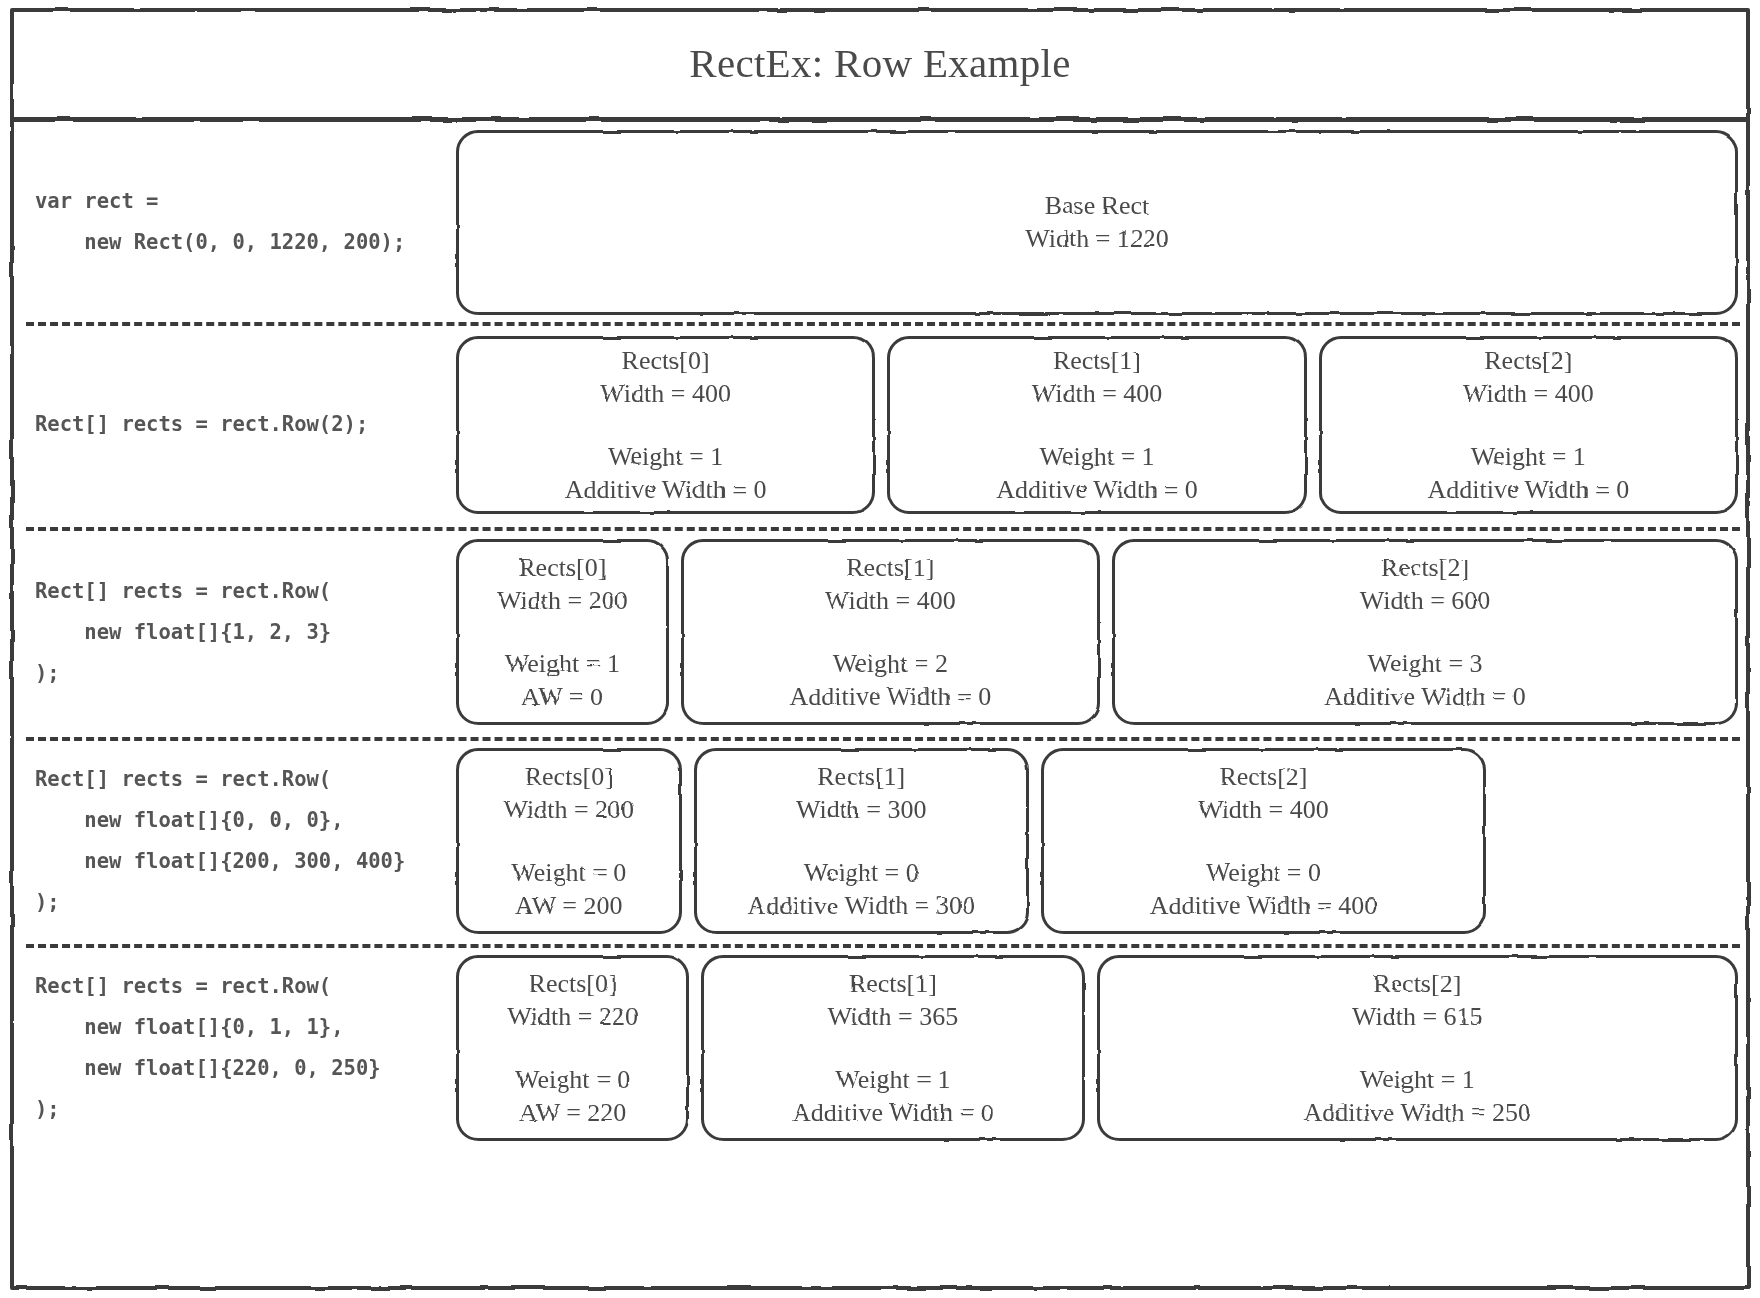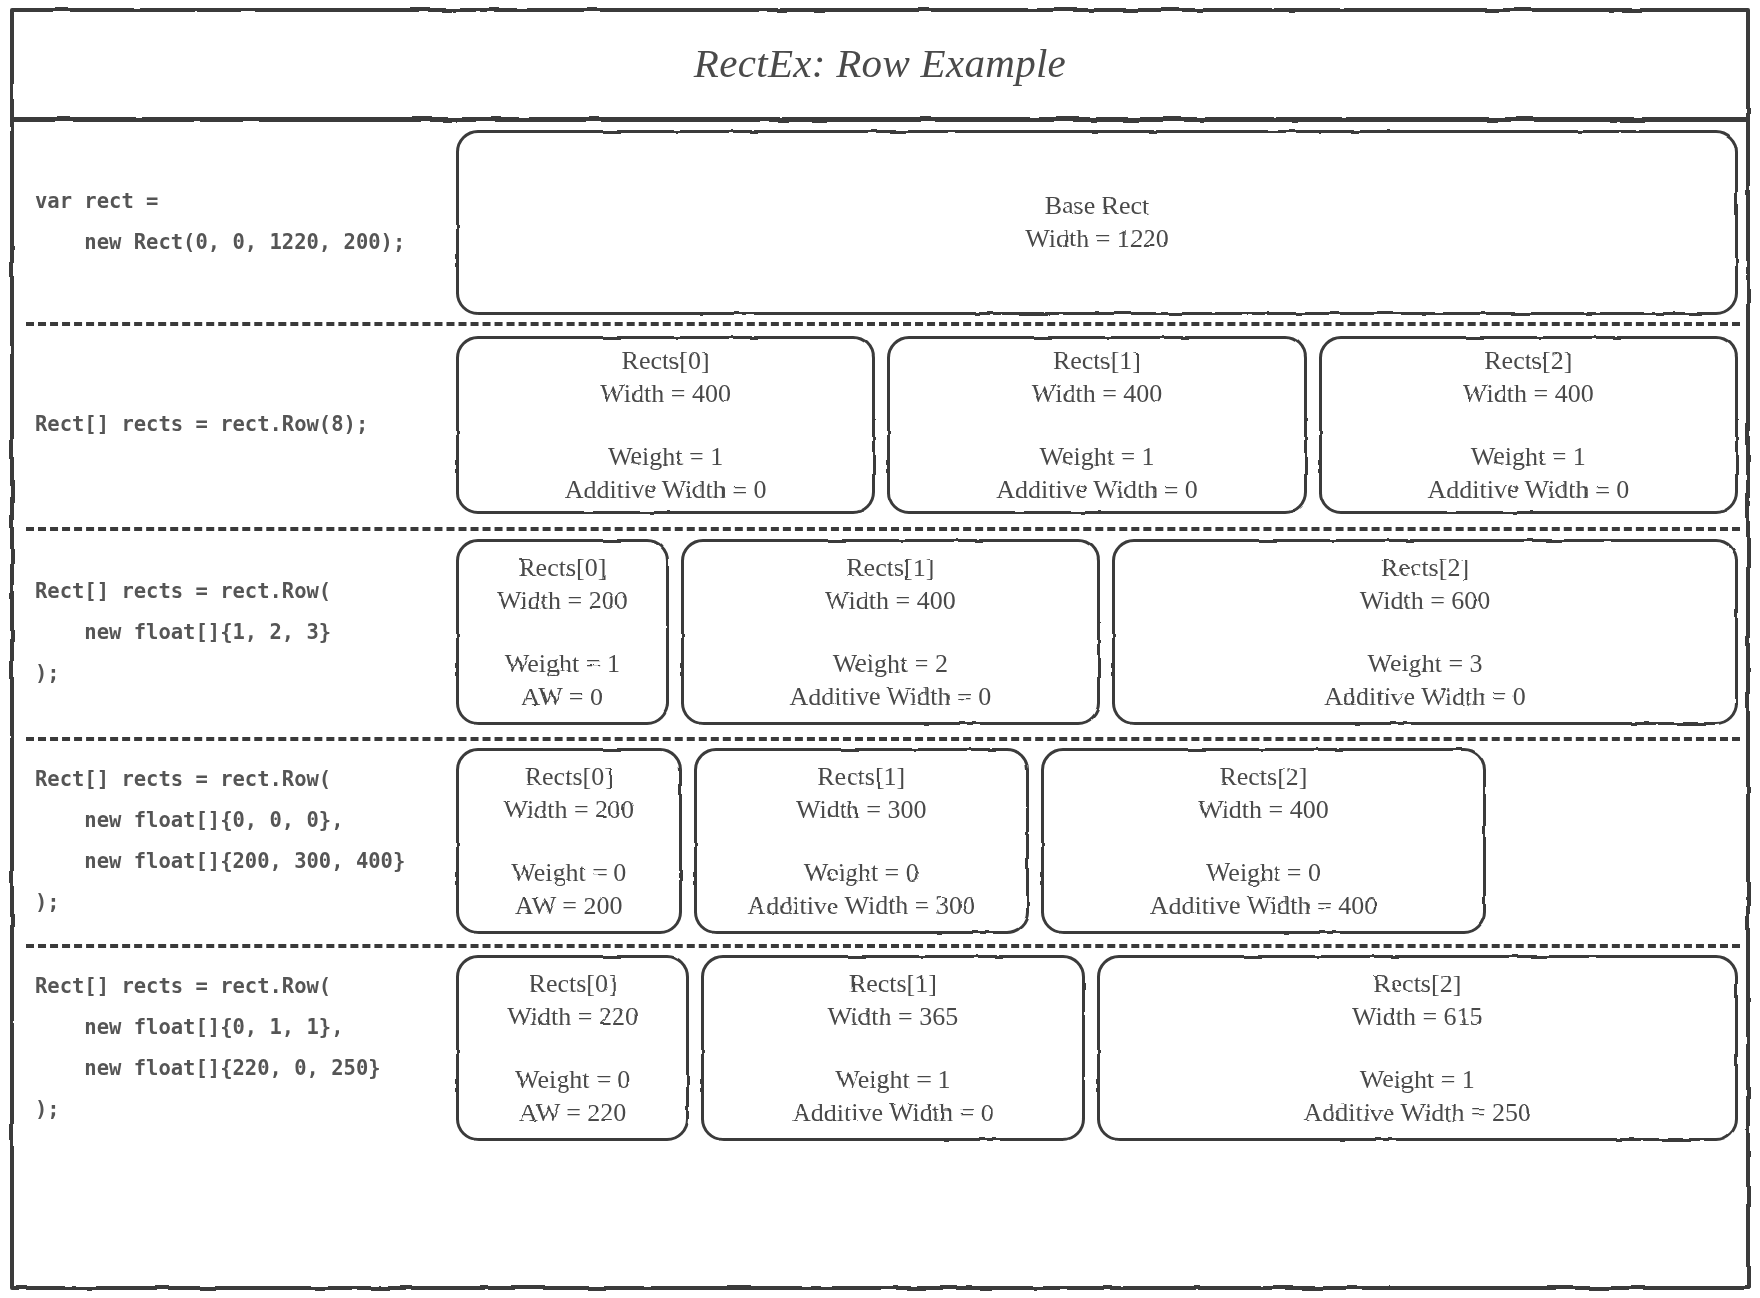--- a/index.html
+++ b/index.html
@@ -54,21 +54,20 @@
     width: 1736px;
     height: 0;
     border-top: 5px solid #3a3a3a;
     filter: url(#rough);
   }
   .diagram-title {
     font-size: 41px;
     color: #4a4a4a;
     letter-spacing: 0.3px;
     white-space: nowrap;
-    font-style: italic;
   }
 
   
   .rows {
     position: absolute;
     left: 14px;
     top: 122px;
     width: 1732px;
     height: 1164px;
   }
@@ -186,21 +185,21 @@
         <div class="rbox base-box" style="flex:1220 1 0;">
           <div class="line">Base Rect</div>
           <div class="line">Width = 1220</div>
         </div>
       </div>
     </div>
 
     <div class="row row-r3">
       <div class="row-sep"></div>
       <div class="code-cell">
-        <div class="code-text">Rect[] rects = rect.Row(8);</div>
+        <div class="code-text">Rect[] rects = rect.Row(2);</div>
       </div>
       <div class="boxes-cell">
         <div class="rbox" style="flex:400 1 0;height:178px;">
           <div class="line">Rects[0]</div>
           <div class="line">Width = 400</div>
           <div class="gap"></div>
           <div class="line">Weight = 1</div>
           <div class="line">Additive Width = 0</div>
         </div>
         <div class="rbox" style="flex:400 1 0;height:178px;">

